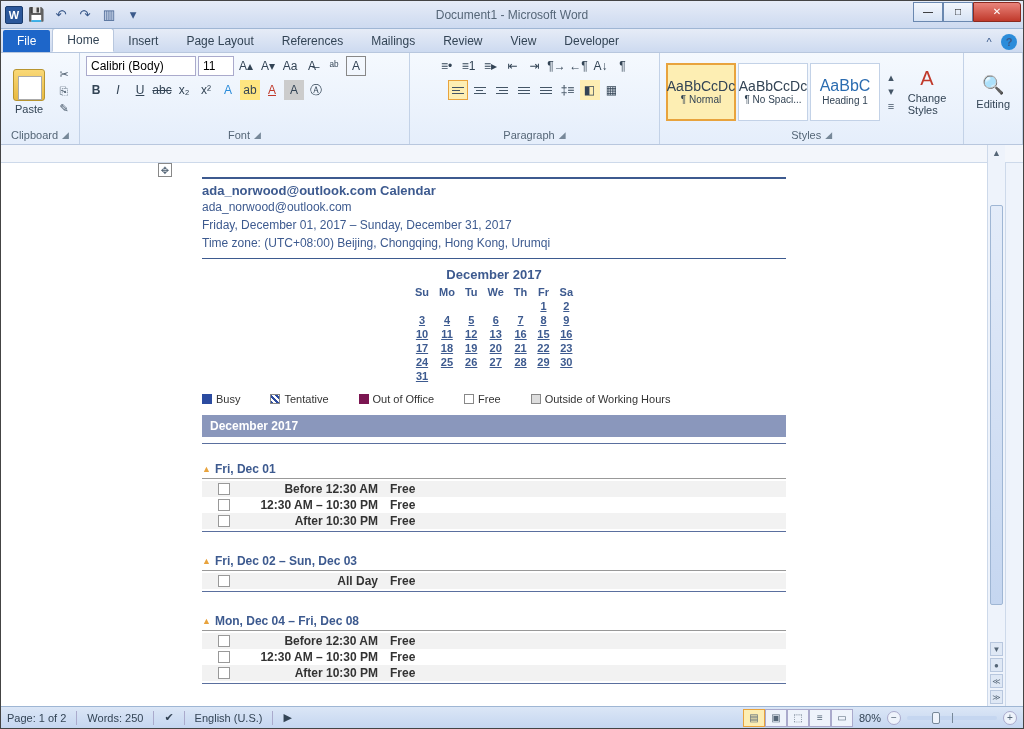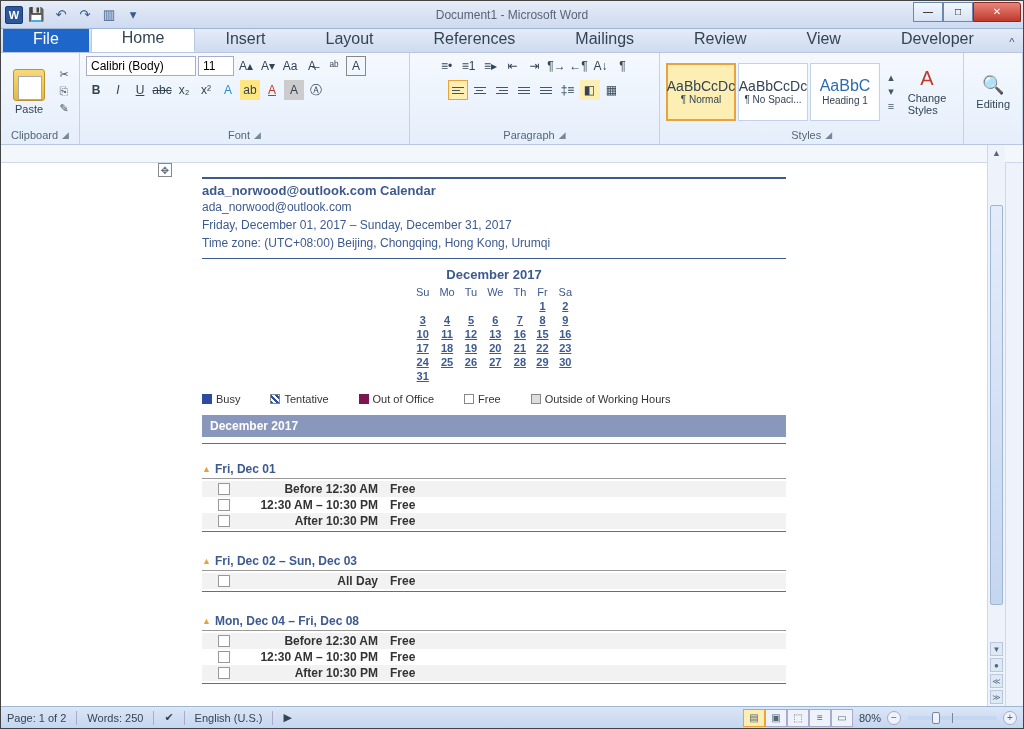--- a/index.html
+++ b/index.html
@@ -9,21 +9,21 @@
 .titlebar{height:28px;background:linear-gradient(#e6ecf7,#cddaf0);display:flex;align-items:center;border-bottom:1px solid #9fb6d4;position:relative}
 .titlebar .qat{display:flex;align-items:center;gap:4px;padding-left:4px}
 .w-icon{width:18px;height:18px;background:#2b579a;color:#fff;display:flex;align-items:center;justify-content:center;font-weight:bold;font-size:11px;border:1px solid #1a3c6e;border-radius:2px}
 .qat button{width:20px;height:20px;background:none;border:none;color:#3b5a8b;cursor:pointer;display:flex;align-items:center;justify-content:center}
 .title-text{position:absolute;left:50%;transform:translateX(-50%);color:#567;font-size:12px}
 .win-controls{margin-left:auto;display:flex;height:20px;margin-right:2px;margin-top:-6px}
 .win-controls button{width:30px;height:20px;border:1px solid #6a88b0;background:linear-gradient(#f3f7fd,#d7e3f4);font-size:10px;cursor:pointer}
 .win-controls .close{width:48px;background:linear-gradient(#e9847b,#c0392b);color:#fff;border-color:#8b2a20;border-top-right-radius:3px}
 
 .tabs{height:24px;background:linear-gradient(#e6ecf7,#cddaf0);display:flex;align-items:flex-end;padding-left:2px;border-bottom:1px solid #b8c7de}
-.tab{padding:4px 30px;font-size:16px;color:#345;cursor:pointer}
+.tab{padding:4px 14px;font-size:12px;color:#345;cursor:pointer}
 .tab.file{background:#1e66c9;color:#fff;border-radius:2px 2px 0 0;margin-right:2px}
 .tab.active{background:#fff;border:1px solid #b8c7de;border-bottom:1px solid #fff;border-radius:3px 3px 0 0}
 .tabs .right{margin-left:auto;display:flex;gap:4px;padding-right:6px;padding-bottom:2px}
 .tabs .right span{width:16px;height:16px;display:flex;align-items:center;justify-content:center;color:#3b5a8b;cursor:pointer}
 .help{background:#2b8cda;color:#fff;border-radius:50%;font-weight:bold;font-size:11px}
 
 .ribbon{height:92px;background:linear-gradient(#f5f9fe,#e5eefb);display:flex;border-bottom:1px solid #b8c7de}
 .group{border-right:1px solid #c3d2e7;display:flex;flex-direction:column;padding:3px 6px}
 .group-body{flex:1;display:flex;align-items:center;gap:4px}
 .group-label{text-align:center;font-size:11px;color:#567;padding-top:2px;display:flex;justify-content:center;align-items:center;gap:4px}
@@ -66,21 +66,21 @@
 .side-panel{width:18px;background:#eef3fb;border-left:1px solid #cdd9ea;padding-top:4px;display:flex;flex-direction:column;align-items:center}
 .page{width:640px;min-height:900px;background:#fff;padding:14px 28px;font-size:12px;color:#333;position:relative}
 .move-handle{position:absolute;left:-16px;top:0;width:14px;height:14px;border:1px solid #888;background:#fff;cursor:move;display:flex;align-items:center;justify-content:center;font-size:10px;color:#567}
 .hdr-line{border-bottom:2px solid #3d5a8f;margin-bottom:4px}
 .cal-title{color:#3d5a8f;font-weight:bold;font-size:13px}
 .cal-sub{color:#3d5a8f;font-size:12px;line-height:1.5}
 .divider{border-bottom:1px solid #3d5a8f;margin:6px 0}
 .mini-cal{margin:8px auto;width:210px;text-align:center}
 .mini-cal-title{color:#3d5a8f;font-weight:bold;font-size:13px;margin-bottom:3px}
 .mini-cal table{margin:0 auto;border-collapse:collapse}
-.mini-cal th{color:#3d5a8f;font-weight:normal;font-size:11px;padding:1px 5px}
+.mini-cal th{color:#3d5a8f;font-weight:bold;font-size:11px;padding:1px 5px}
 .mini-cal td{color:#3d5a8f;text-decoration:underline;font-size:11px;padding:1px 5px;font-weight:bold;cursor:pointer}
 .mini-cal td.empty{text-decoration:none}
 .legend{display:flex;gap:30px;font-size:11px;margin:10px 0;align-items:center}
 .legend-item{display:flex;align-items:center;gap:4px}
 .sw{width:10px;height:10px;border:1px solid #888}
 .sw.busy{background:#2b4ba0;border-color:#2b4ba0}
 .sw.tent{background:repeating-linear-gradient(45deg,#2b4ba0 0 2px,#fff 2px 4px)}
 .sw.ooo{background:#7b1651;border-color:#7b1651}
 .sw.free{background:#fff}
 .sw.owh{background:#ddd}

